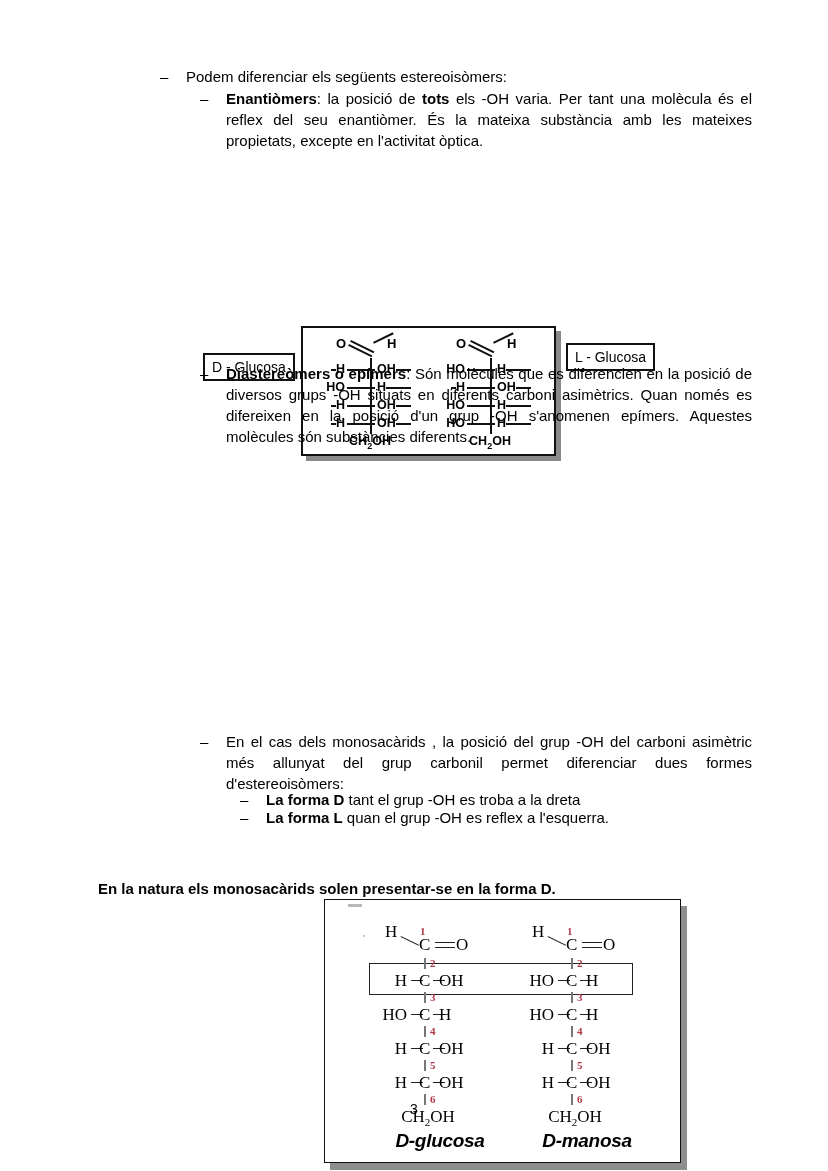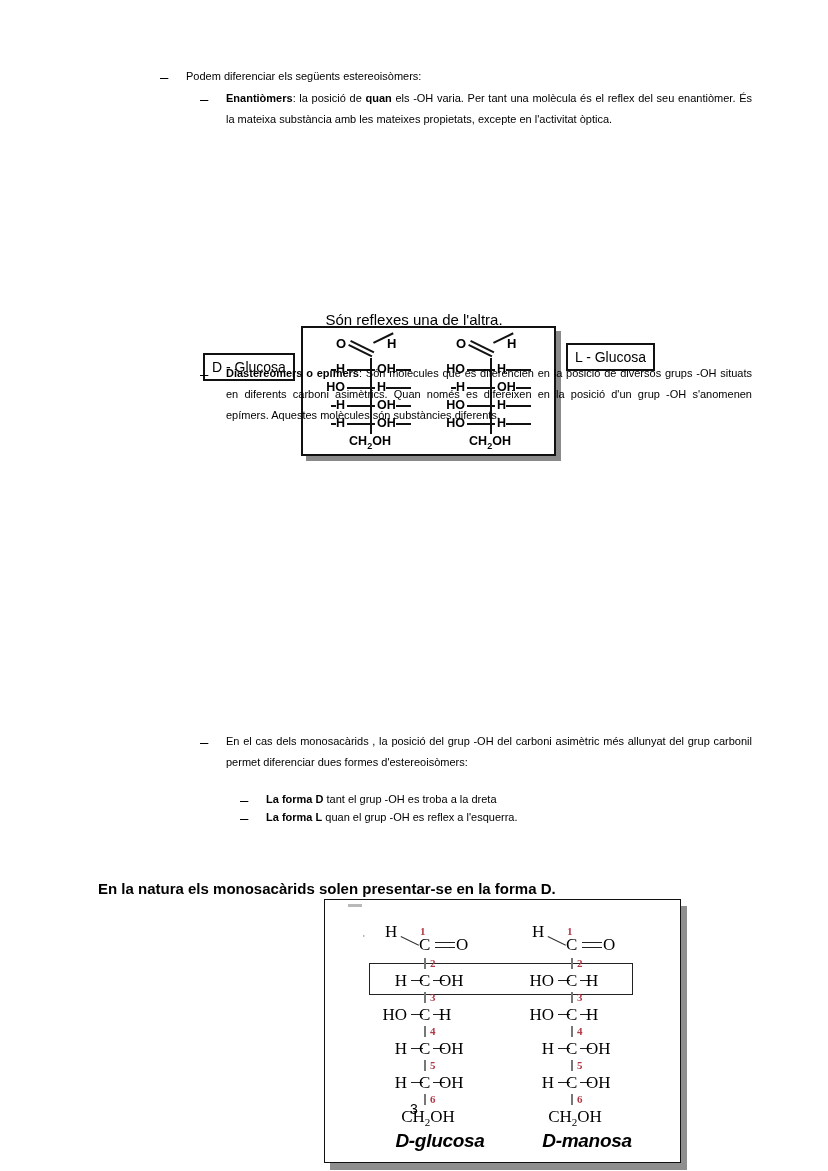--- a/index.html
+++ b/index.html
@@ -21,21 +21,21 @@
   }
   .dash {
     flex:0 0 auto;
     width:26px;
     font-size:15px;
     line-height:21px;
     color:#000;
   }
   .btext {
     flex:1 1 auto;
-    font-size:11px;
+    font-size:15px;
     line-height:21px;
     text-align:justify;
   }
   .btext.nojust { text-align:left; }
   b, .b { font-weight:bold; }
 
   
   #l1-podem { position:absolute; left:160px; top:66px; width:600px; }
   
   #l2-enantiomers { position:absolute; left:200px; top:88px; width:552px; }
@@ -296,21 +296,21 @@
 
 <div class="page">
 
   <div class="bullet-row" id="l1-podem">
     <span class="dash">–</span>
     <span class="btext nojust">Podem diferenciar els següents estereoisòmers:</span>
   </div>
 
   <div class="bullet-row" id="l2-enantiomers">
     <span class="dash">–</span>
-    <span class="btext"><b>Enantiòmers</b><span>: la posició de </span><b>quan</b><span> els -OH varia. Per tant una molècula és el reflex del seu enantiòmer. És la mateixa substància amb les mateixes propietats, excepte en l'activitat òptica.</span></span>
+    <span class="btext"><b>Enantiòmers</b><span>: la posició de </span><b>tots</b><span> els -OH varia. Per tant una molècula és el reflex del seu enantiòmer. És la mateixa substància amb les mateixes propietats, excepte en l'activitat òptica.</span></span>
   </div>
 
   <div id="fig1">
 
     <div id="fig1-shadow"></div>
 
     <div id="fig1-box">
 
       <div class="fischer" id="fischer-d">
         <div class="backbone"></div>
@@ -375,21 +375,20 @@
         </div>
         <div class="foot">CH<sub>2</sub>OH</div>
       </div>
 
     </div>
 
     <div class="tagbox" id="tag-d">D - Glucosa</div>
     <div class="tagbox" id="tag-l">L - Glucosa</div>
   </div>
 
-  <div class="caption">Són reflexes una de l'altra.</div>
 
   <div class="bullet-row" id="l2-diastereo">
     <span class="dash">–</span>
     <span class="btext"><b>Diastereòmers o epímers</b><span>: Són molècules que es diferencien en la posició de diversos grups -OH situats en diferents carboni asimètrics. Quan només es difereixen en la posició d'un grup -OH s'anomenen epímers. Aquestes molècules són substàncies diferents.</span></span>
   </div>
 
   <div id="fig2">
 
     <div id="fig2-shadow"></div>
 

